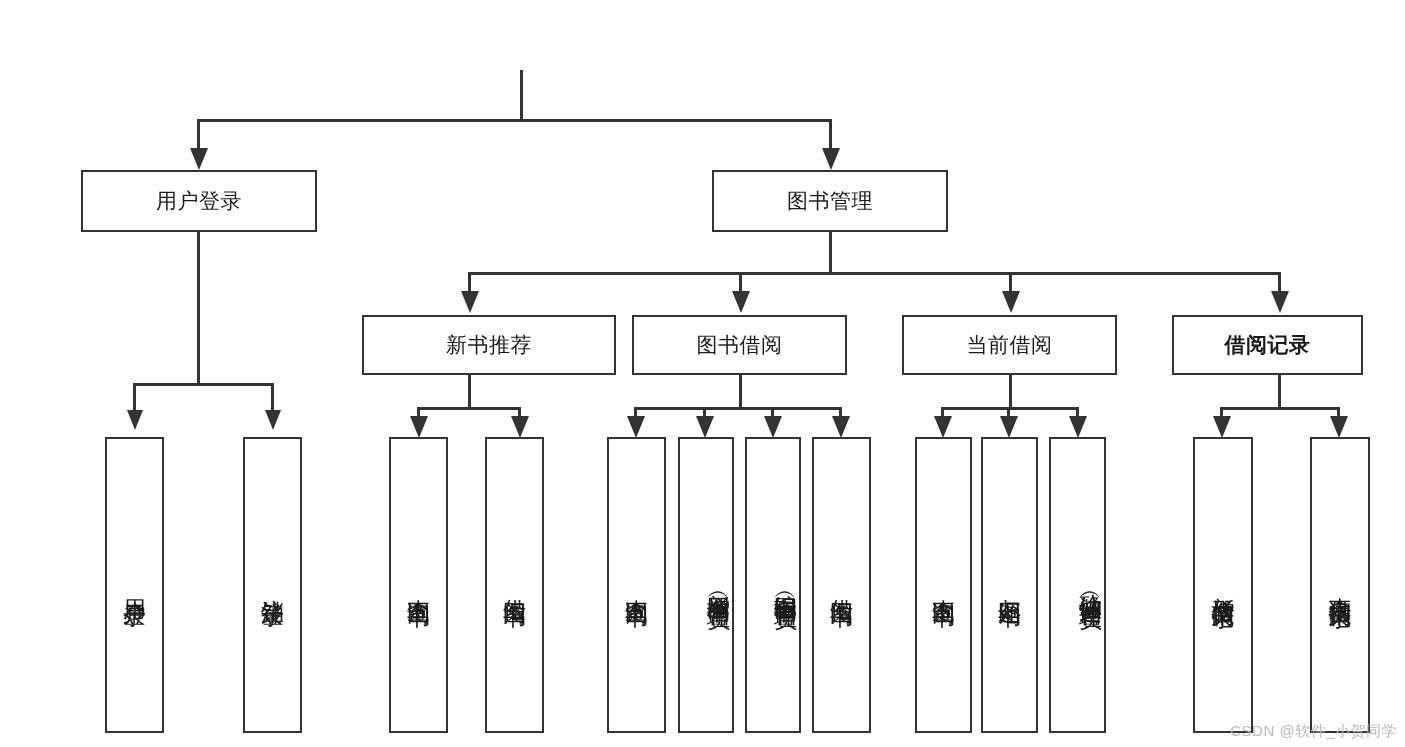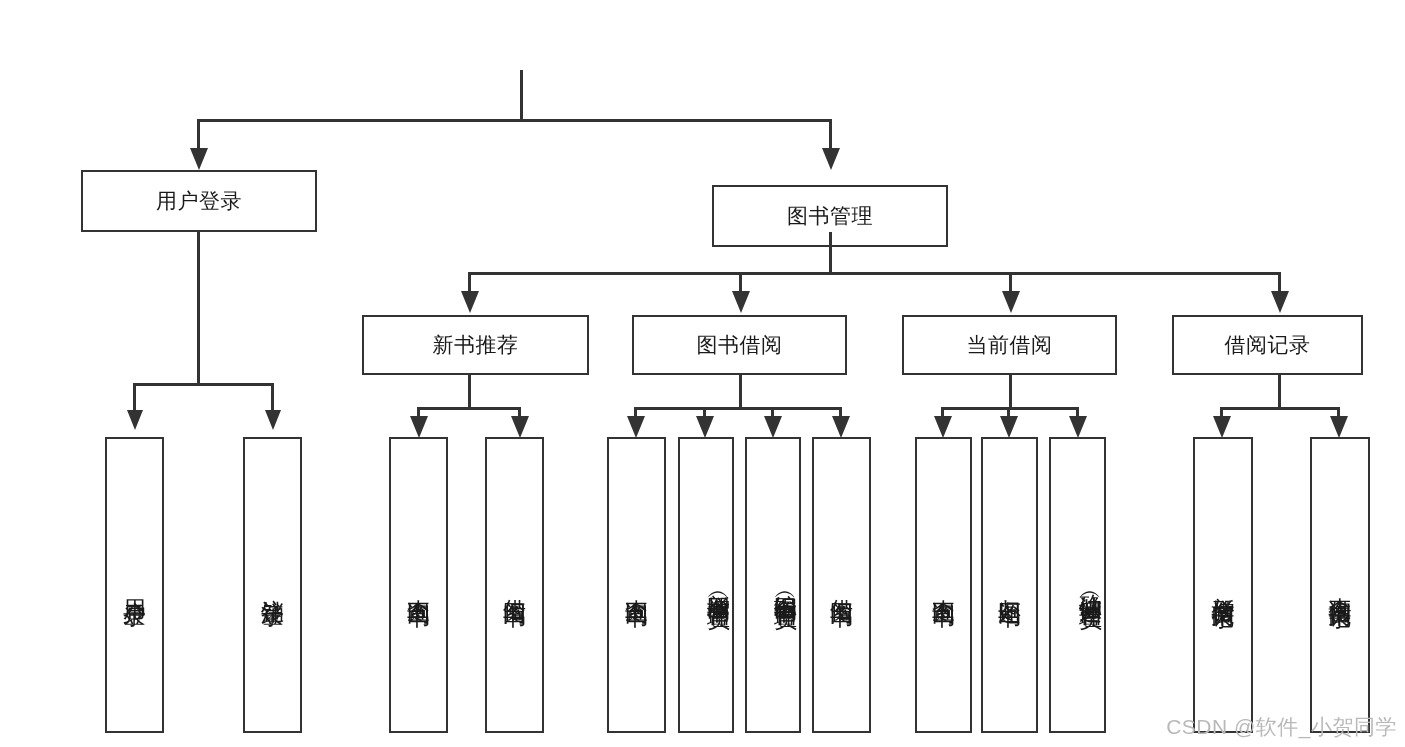--- a/index.html
+++ b/index.html
@@ -74,21 +74,21 @@
   .arrow.small {
     border-left-width: 8px;
     border-right-width: 8px;
     border-top-width: 20px;
   }
   
   #watermark {
     position: absolute;
     right: 8px;
     bottom: 6px;
-    font-size: 21px;
+    font-size: 15px;
     color: #b9b9b9;
     white-space: nowrap;
     letter-spacing: 0.5px;
     pointer-events: none;
   }
 </style>
 </head>
 <body>
 
 <div id="canvas">
@@ -99,21 +99,21 @@
   <div class="hline" style="left:197px; top:119px; width:634px;"></div>
 
   <div class="vline" style="left:197px; top:119px; height:32px;"></div>
   <div class="arrow" style="left:190px; top:148px;"></div>
   <div class="vline" style="left:829px; top:119px; height:32px;"></div>
   <div class="arrow" style="left:822px; top:148px;"></div>
 
   <div class="node h" style="left:81px; top:170px; width:236px; height:62px;">
     <span>用户登录</span>
   </div>
-  <div class="node h" style="left:712px; top:170px; width:236px; height:62px;margin-top:15px;">
+  <div class="node h" style="left:712px; top:170px; width:236px; height:62px;">
     <span>图书管理</span>
   </div>
 
   <div class="vline" style="left:197px; top:232px; height:152px;"></div>
   <div class="hline" style="left:133px; top:383px; width:140px;"></div>
   <div class="vline" style="left:133px; top:383px; height:28px;"></div>
   <div class="arrow small" style="left:127px; top:410px;"></div>
   <div class="vline" style="left:271px; top:383px; height:28px;"></div>
   <div class="arrow small" style="left:265px; top:410px;"></div>
 
@@ -121,30 +121,30 @@
   <div class="hline" style="left:468px; top:272px; width:812px;"></div>
   <div class="vline" style="left:468px; top:272px; height:22px;"></div>
   <div class="arrow" style="left:461px; top:291px;"></div>
   <div class="vline" style="left:739px; top:272px; height:22px;"></div>
   <div class="arrow" style="left:732px; top:291px;"></div>
   <div class="vline" style="left:1009px; top:272px; height:22px;"></div>
   <div class="arrow" style="left:1002px; top:291px;"></div>
   <div class="vline" style="left:1278px; top:272px; height:22px;"></div>
   <div class="arrow" style="left:1271px; top:291px;"></div>
 
-  <div class="node h" style="left:362px; top:315px; width:227px; height:60px;text-align:center;">
+  <div class="node h" style="left:362px; top:315px; width:254px; height:60px;text-align:center;">
     <span>新书推荐</span>
   </div>
   <div class="node h" style="left:902px; top:315px; width:215px; height:60px;">
     <span>当前借阅</span>
   </div>
   <div class="node h" style="left:632px; top:315px; width:215px; height:60px;">
     <span>图书借阅</span>
   </div>
-  <div class="node h" style="left:1172px; top:315px; width:191px; height:60px;">
+  <div class="node h" style="left:1172px; top:315px; width:191px; height:60px;font-weight:bold;">
     <span>借阅记录</span>
   </div>
 
   <div class="vline" style="left:468px; top:375px; height:34px;"></div>
   <div class="hline" style="left:417px; top:407px; width:104px;"></div>
   <div class="vline" style="left:417px; top:407px; height:12px;"></div>
   <div class="arrow" style="left:410px; top:416px;"></div>
   <div class="vline" style="left:518px; top:407px; height:12px;"></div>
   <div class="arrow" style="left:511px; top:416px;"></div>
 

